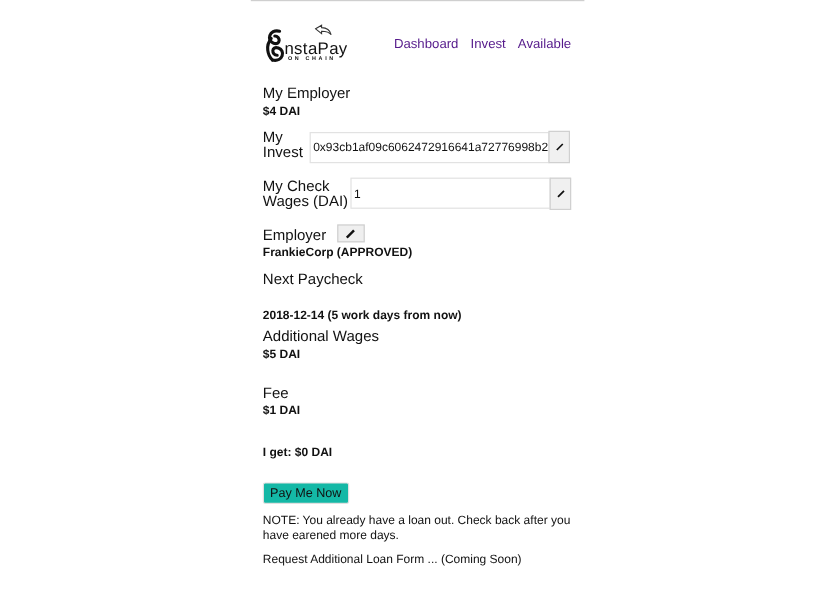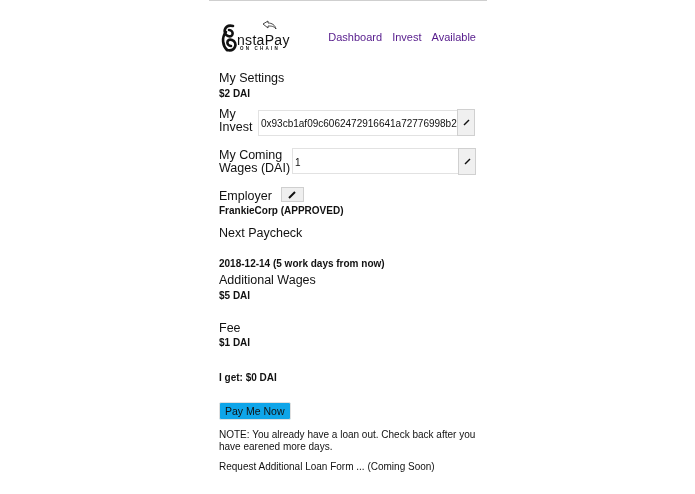--- a/index.html
+++ b/index.html
@@ -10,21 +10,21 @@
   .logo .brand { position:absolute; left:17px; top:12px; font-size:14px; font-weight:normal; letter-spacing:0.3px; }
   .logo .sub { position:absolute; left:20px; top:26px; font-size:4.5px; font-weight:bold; letter-spacing:2.2px; }
   .nav { position:absolute; right:11px; top:31px; font-size:11px; }
   .nav a { color:#551a8b; margin-left:7px; cursor:pointer; }
   .label { position:absolute; left:10px; font-size:12.5px; line-height:13px; }
   .value { position:absolute; left:10px; font-size:10px;font-weight:bold; }
   .bold { font-weight:bold; }
   .field { position:absolute; height:26px; border:1px solid #e2e2e2; background:#fff; font-size:10px; box-sizing:border-box; display:flex; align-items:center; padding-left:2px; white-space:nowrap; overflow:hidden; }
   .editbtn { position:absolute; width:18px; height:27px; background:#f0f0f0; border:1px solid #d0d0d0; box-sizing:border-box; display:flex; align-items:center; justify-content:center; }
   .smallbtn { position:absolute; width:23px; height:15px; background:#efefef; border:1px solid #cfcfcf; box-sizing:border-box; display:flex; align-items:center; justify-content:center; }
-  .paybtn { position:absolute; left:10px; top:402px; height:16px; padding:0 5px; border:1px solid #e0e0e0; background:#0ea5e9; font-size:10.5px; display:flex; align-items:center; border-radius:2px; }
+  .paybtn { position:absolute; left:10px; top:402px; height:16px; padding:0 5px; border:1px solid #e0e0e0; background:#14b8a6; font-size:10.5px; display:flex; align-items:center; border-radius:2px; }
   .note { position:absolute; left:10px; width:262px; font-size:10px; line-height:11.5px; }
 </style>
 </head>
 <body>
 
 <div class="page">
   <div class="topline"></div>
 
   <div class="logo">
     <svg width="20" height="32" viewBox="0 0 20 32" style="position:absolute;left:0;top:2px">
@@ -38,36 +38,36 @@
     <span class="brand">nstaPay</span>
     <span class="sub">ON CHAIN</span>
   </div>
 
   <div class="nav">
     <a>Dashboard</a>
     <a>Invest</a>
     <a>Available</a>
   </div>
 
-  <div class="label" style="top:72px">My Settings</div>
-  <div class="value bold" style="top:88px">$2 DAI</div>
+  <div class="label" style="top:72px">My Employer</div>
+  <div class="value bold" style="top:88px">$4 DAI</div>
 
   <div class="label" style="top:108px">
     <div>My</div>
     <div>Invest</div>
   </div>
   <div class="field" style="left:49px;top:110px;width:200px">0x93cb1af09c6062472916641a72776998b2</div>
   <div class="editbtn" style="left:248px;top:109px">
     <svg width="7" height="7" viewBox="0 0 7 7">
         <path d="M1 6 L6 1" stroke="#111" stroke-width="1.4"></path>
       </svg>
   </div>
 
   <div class="label" style="top:149px">
-    <div>My Coming</div>
+    <div>My Check</div>
     <div>Wages (DAI)</div>
   </div>
   <div class="field" style="left:83px;top:148px;width:167px;align-items:flex-start;padding-top:8px">1</div>
   <div class="editbtn" style="left:249px;top:148px">
     <svg width="7" height="7" viewBox="0 0 7 7">
         <path d="M1 6 L6 1" stroke="#111" stroke-width="1.4"></path>
       </svg>
   </div>
 
   <div class="label" style="top:190px">Employer</div>

